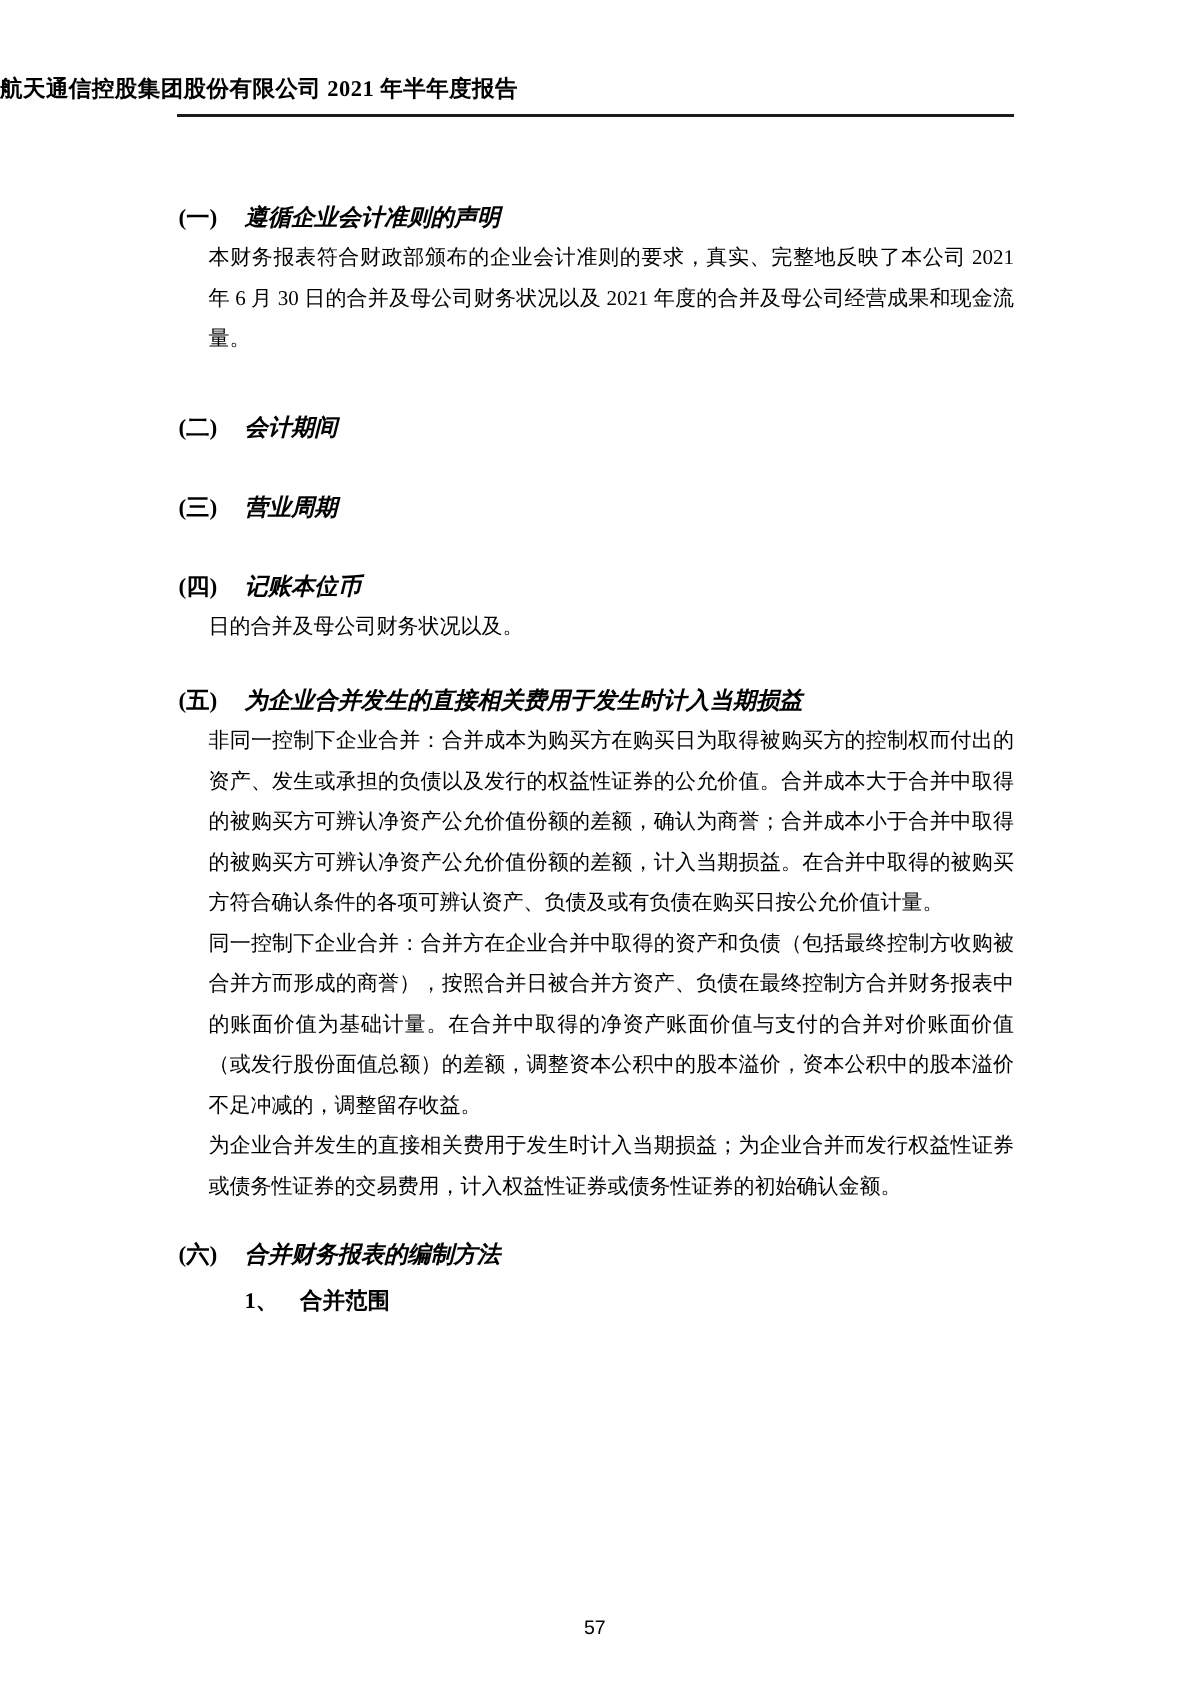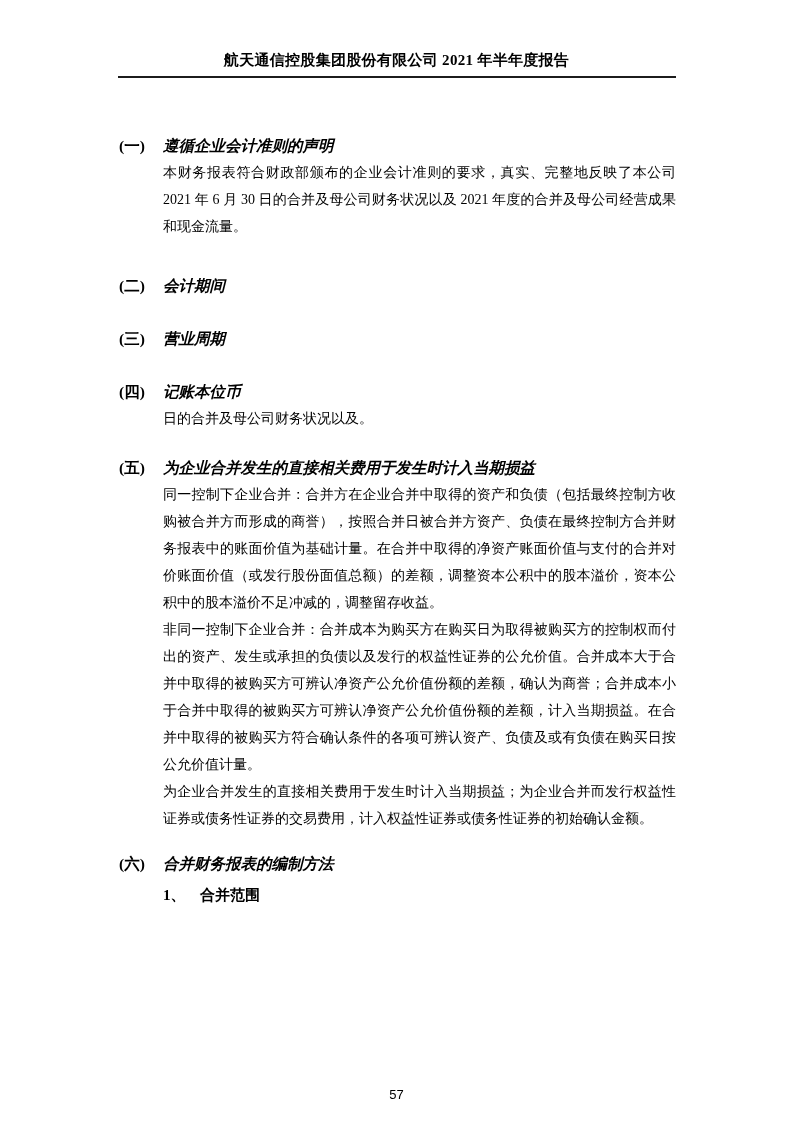--- a/index.html
+++ b/index.html
@@ -16,21 +16,21 @@
     background: #ffffff;
     color: #000000;
     font-family: "Liberation Serif", "DejaVu Serif", serif;
     overflow: hidden;
   }
   
   .header {
     padding-top: 50px;
   }
   .header-title {
-    text-align: center;
+    text-align: left;
     font-size: 15px;
     font-weight: 600;
     line-height: 20px;
     letter-spacing: 0.3px;
     font-family: Liberation Serif, serif;
   }
   .header-rule {
     margin: 6px 117px 0 118px;
     border-top: 2.4px solid #1c1c1c;
     height: 0;
@@ -53,21 +53,21 @@
     font-size: 15.5px;
     line-height: 27px;
   }
   .sec-label {
     width: 44px;
     flex: 0 0 44px;
   }
   .sec-title { flex: 1; font-style: italic; }
 
   .sec-body {
-    margin-left: 44px; 
+    margin-left: 20px; 
     font-size: 14px;
     line-height: 27px;
     text-align: justify;
   }
   .sec-body p { margin: 0; }
 
   
   .sub-head {
     display: flex;
     margin-left: 44px;
@@ -86,21 +86,21 @@
     line-height: 27px;
     text-align: justify;
   }
   .sub-body p { margin: 0; }
 
   
   .footer {
     position: absolute;
     left: 0;
     right: 0;
-    bottom: 20px;
+    bottom: 30px;
     text-align: center;
     font-size: 13px;
     font-family: "Liberation Sans", "DejaVu Sans", sans-serif;
   }
 </style>
 </head>
 <body>
 
 <div class="page">
 
@@ -144,22 +144,22 @@
         <p>日的合并及母公司财务状况以及。</p>
       </div>
     </section>
 
     <section class="section s5">
       <div class="sec-head">
         <span class="sec-label">(五)</span>
         <span class="sec-title">为企业合并发生的直接相关费用于发生时计入当期损益</span>
       </div>
       <div class="sec-body">
+        <p>非同一控制下企业合并：合并成本为购买方在购买日为取得被购买方的控制权而付出的资产、发生或承担的负债以及发行的权益性证券的公允价值。合并成本大于合并中取得的被购买方可辨认净资产公允价值份额的差额，确认为商誉；合并成本小于合并中取得的被购买方可辨认净资产公允价值份额的差额，计入当期损益。在合并中取得的被购买方符合确认条件的各项可辨认资产、负债及或有负债在购买日按公允价值计量。</p>
         <p>同一控制下企业合并：合并方在企业合并中取得的资产和负债（包括最终控制方收购被合并方而形成的商誉），按照合并日被合并方资产、负债在最终控制方合并财务报表中的账面价值为基础计量。在合并中取得的净资产账面价值与支付的合并对价账面价值（或发行股份面值总额）的差额，调整资本公积中的股本溢价，资本公积中的股本溢价不足冲减的，调整留存收益。</p>
-        <p>非同一控制下企业合并：合并成本为购买方在购买日为取得被购买方的控制权而付出的资产、发生或承担的负债以及发行的权益性证券的公允价值。合并成本大于合并中取得的被购买方可辨认净资产公允价值份额的差额，确认为商誉；合并成本小于合并中取得的被购买方可辨认净资产公允价值份额的差额，计入当期损益。在合并中取得的被购买方符合确认条件的各项可辨认资产、负债及或有负债在购买日按公允价值计量。</p>
         <p>为企业合并发生的直接相关费用于发生时计入当期损益；为企业合并而发行权益性证券或债务性证券的交易费用，计入权益性证券或债务性证券的初始确认金额。</p>
       </div>
     </section>
 
     <section class="section s6">
       <div class="sec-head">
         <span class="sec-label">(六)</span>
         <span class="sec-title">合并财务报表的编制方法</span>
       </div>
       <div class="sub-head">

